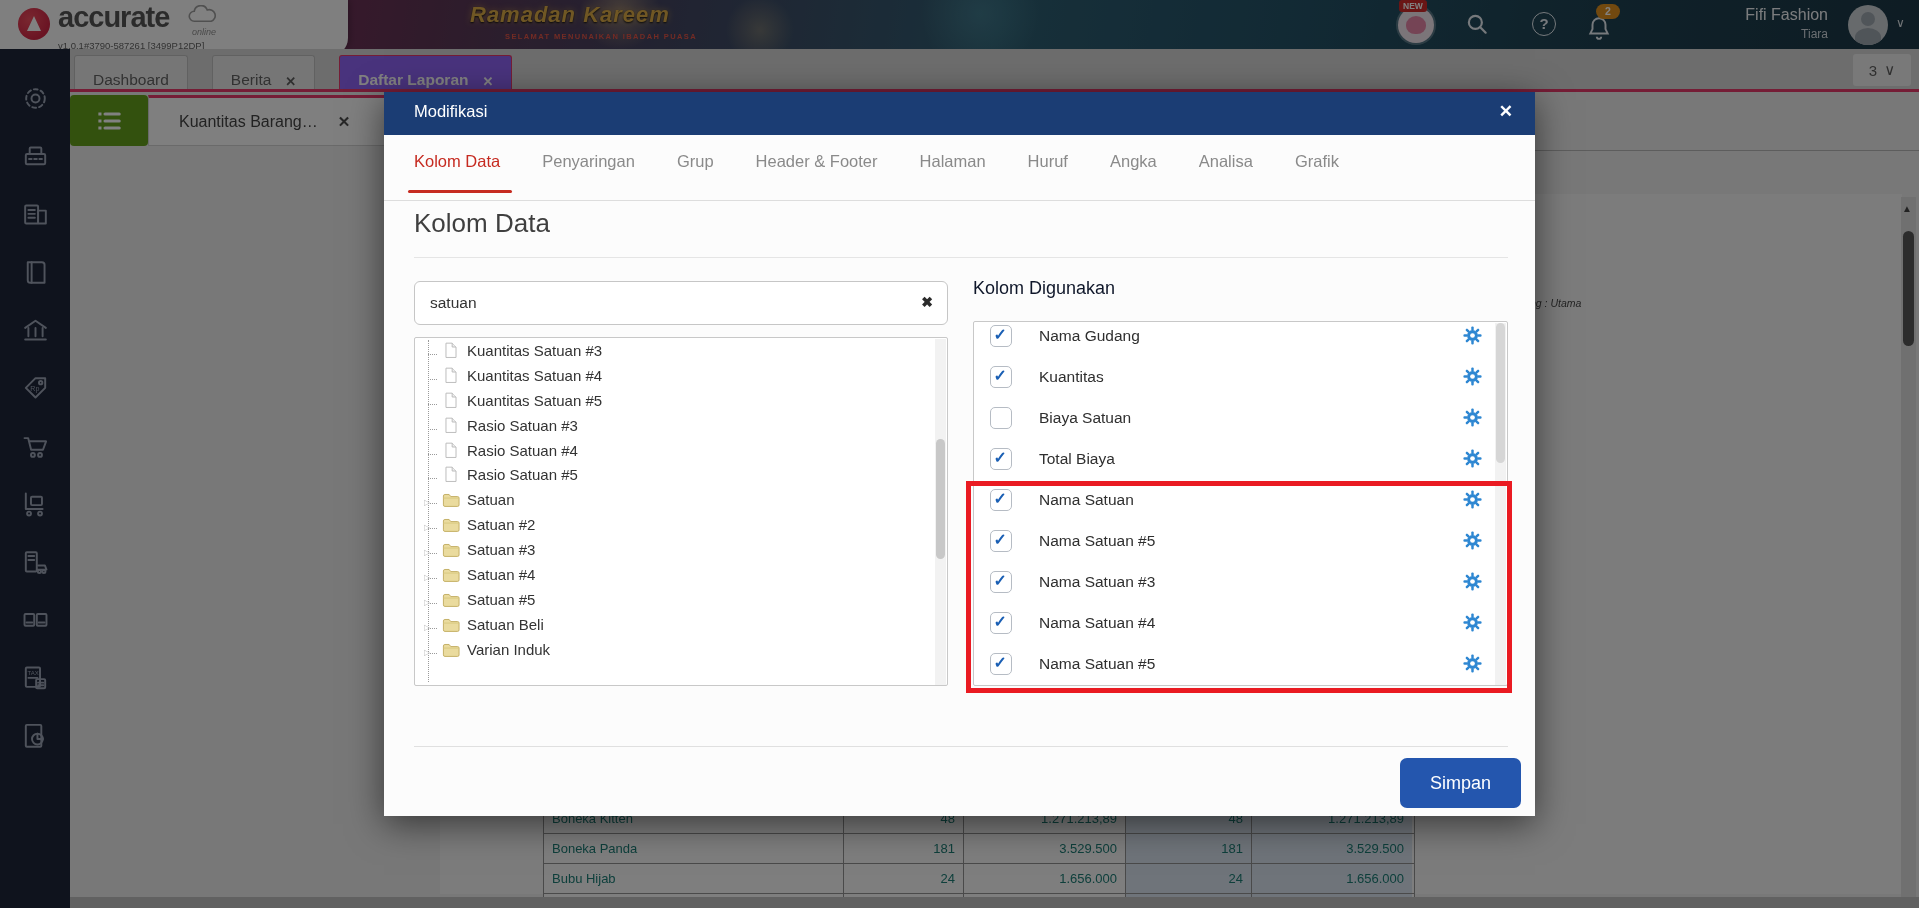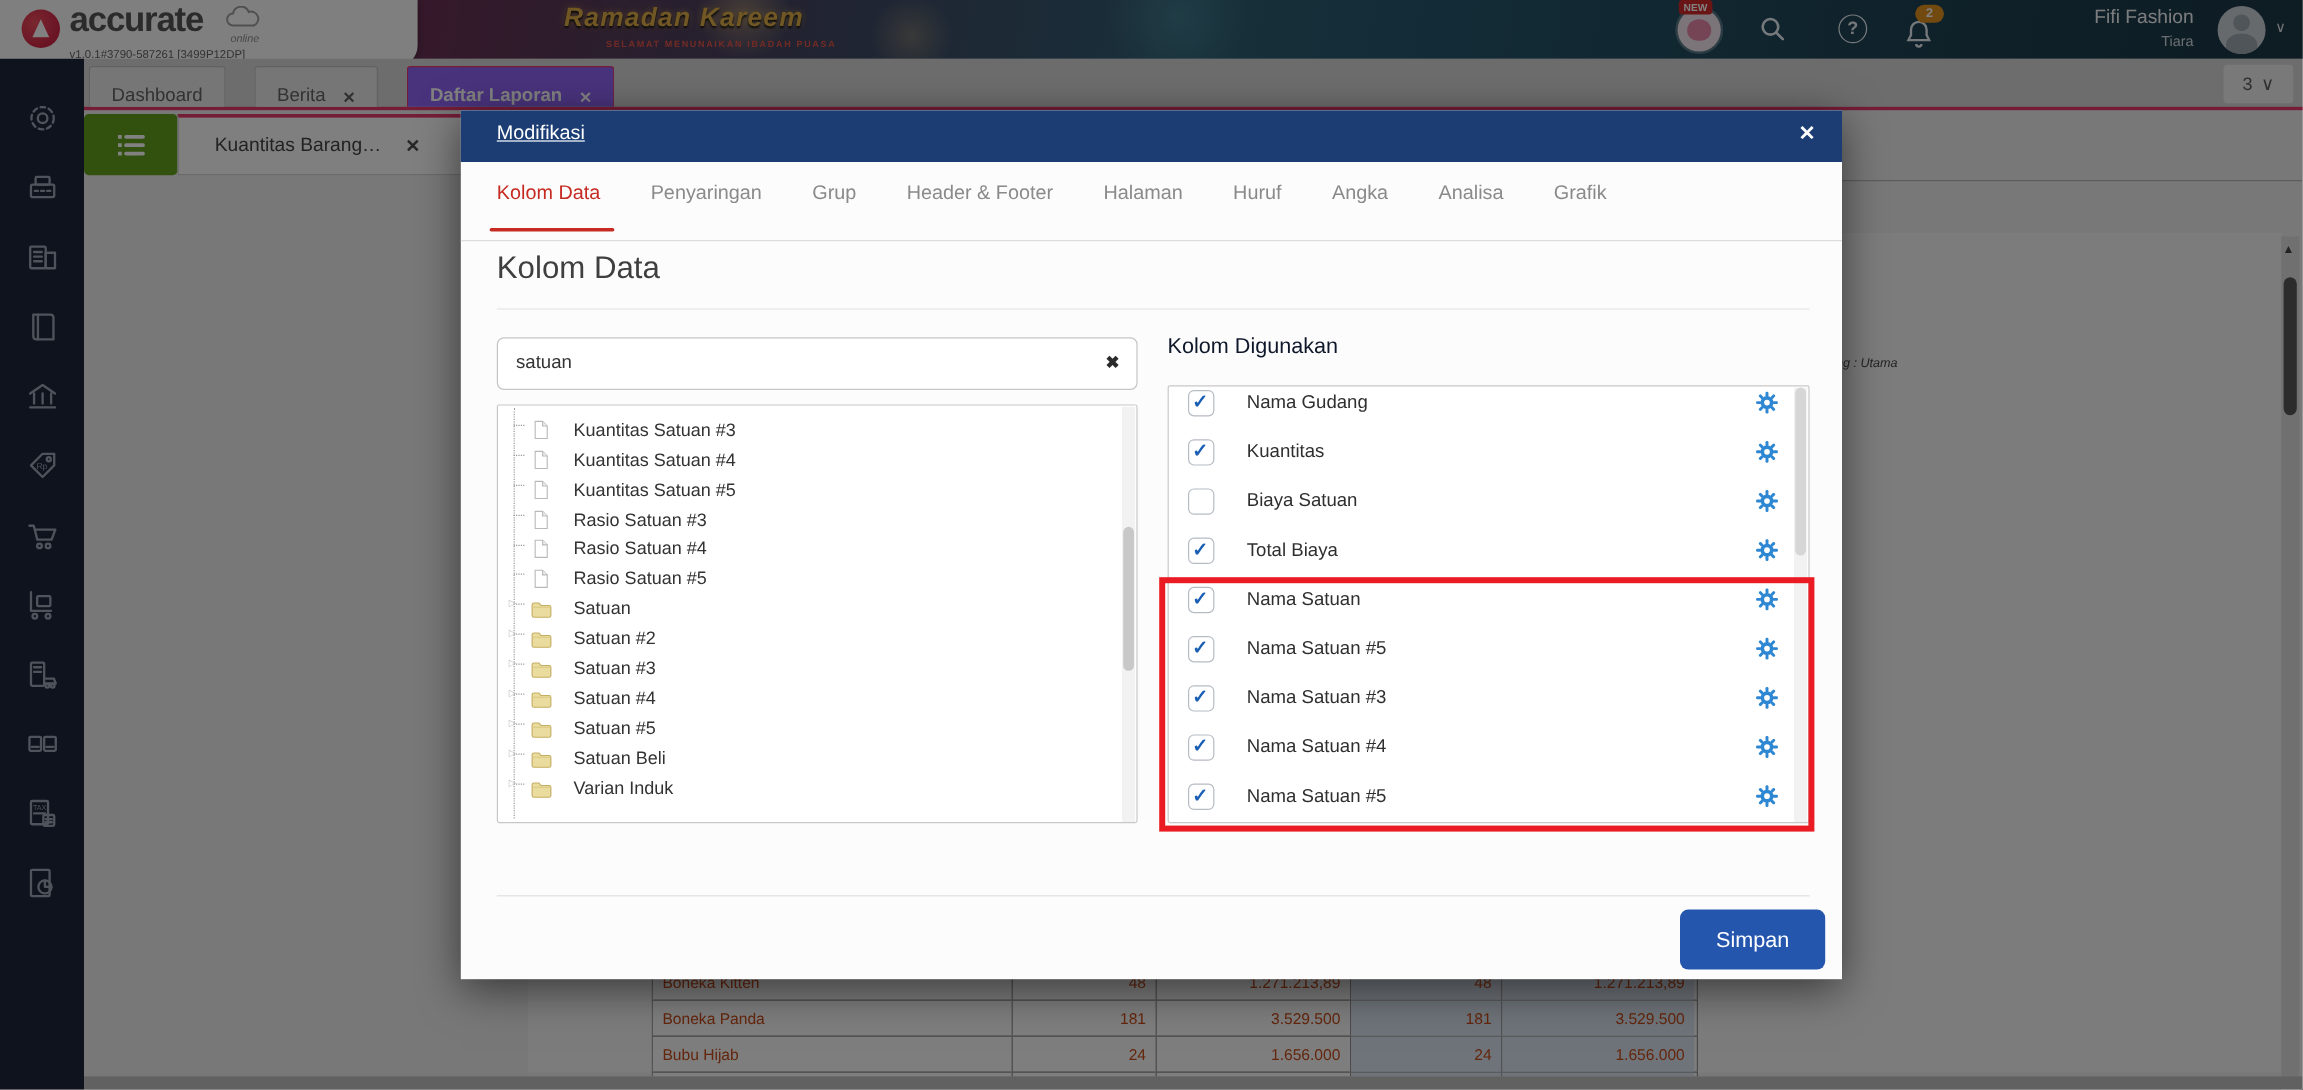--- a/index.html
+++ b/index.html
@@ -75,57 +75,57 @@
   .subtab .sclose{font-weight:700;color:#444;font-size:15px;}
   .report-topline{position:absolute;left:1465px;top:58px;width:384px;height:1px;background:#b5b5b5;}
   .report-panel{position:absolute;left:370px;top:102px;width:1462px;height:700px;background:#f4f4f4;}
   .report-hint{position:absolute;left:1460px;top:205px;font-size:10.5px;font-style:italic;color:#3c3c3c;}
   .vscroll{position:absolute;right:3px;top:105px;width:15px;height:711px;background:#dcdcdc;}
   .vscroll .up{position:absolute;left:1px;top:6px;font-size:10px;color:#3a3a3a;}
   .vscroll .thumb{position:absolute;left:2px;top:34px;width:11px;height:115px;background:#4f4f4f;border-radius:6px;}
   .hscroll{position:absolute;left:0px;bottom:0px;width:1849px;height:11px;background:#bdbdbd;}
 
   
-  .bgtable{position:absolute;left:473px;top:712px;width:872px;height:93px;overflow:hidden;font-size:13px;color:#c2410c;}
+  .bgtable{position:absolute;left:473px;top:712px;width:872px;height:93px;overflow:hidden;font-size:13px;color:#0f766e;}
   .bgt-row{display:flex;height:31px;line-height:30px;background:#f8f8f8;border:1px solid #8c8c8c;margin-top:-1px;box-sizing:border-box;}
   .bgt-row .c{border-right:1px solid #8c8c8c;box-sizing:border-box;overflow:hidden;white-space:nowrap;}
   .bgt-row .c:last-child{border-right:none;}
   .bgt-row .name{width:300px;padding-left:8px;}
   .bgt-row .n{text-align:right;padding-right:8px;}
   .bgt-row .w1{width:120px;} .bgt-row .w2{width:162px;} .bgt-row .w3{width:126px;} .bgt-row .w4{width:160px;}
   .bgt-row .blue{background:#d9e4f0;}
 
   
   .dim{position:absolute;inset:0;background:rgba(14,14,14,0.52);z-index:40;}
 
   
   .modal{position:absolute;left:384px;top:92px;width:1151px;height:724px;background:#fcfcfc;z-index:50;
     box-shadow:0 8px 34px rgba(0,0,0,.55);}
   .modal-header{position:absolute;left:0;top:0;width:100%;height:43px;background:#1b3d74;}
-  .modal-title{position:absolute;left:30px;top:10px;font-size:16.5px;color:#fff;text-decoration:underline;}
+  .modal-title{position:absolute;left:30px;top:10px;font-size:16.5px;color:#fff;}
   .modal-close{position:absolute;right:22px;top:9px;font-size:17px;color:#fff;font-weight:700;}
   .mtabs{position:absolute;left:30px;top:60px;display:flex;gap:42px;}
   .mtab{font-size:16.5px;color:#8a8a8a;padding-bottom:22px;position:relative;}
   .mtab.f-active{color:#c62b21;}
   .mtab.f-active::after{content:"";position:absolute;left:-6px;right:-12px;bottom:0;height:3px;background:#c62b21;border-radius:2px;}
   .mtab-line{position:absolute;left:0;top:108px;width:100%;height:1px;background:#ddd;}
   .section-title{position:absolute;left:30px;top:116px;font-size:26px;color:#3f3f3f;}
   .section-line{position:absolute;left:30px;top:165px;width:1094px;height:1px;background:#e5e5e5;}
 
   .search-box{position:absolute;left:30px;top:189px;width:534px;height:44px;box-sizing:border-box;
     border:1px solid #c6c6c6;border-radius:6px;background:#fff;}
   .search-input{position:absolute;left:0;top:0;width:100%;height:100%;border:none;outline:none;background:transparent;
     font-size:15.5px;color:#333;padding:0 40px 0 15px;box-sizing:border-box;font-family:"Liberation Sans",sans-serif;}
   .search-clear{position:absolute;right:14px;top:12px;font-size:14px;font-weight:700;color:#2b2b2b;}
 
   .tree-panel{position:absolute;left:30px;top:245px;width:534px;height:349px;box-sizing:border-box;
     border:1px solid #c8c8c8;border-radius:2px;background:#fff;overflow:hidden;}
   .tree{position:absolute;left:0;top:4px;right:12px;}
   .tree-guide{position:absolute;left:13px;top:2px;height:342px;border-left:1px dotted #9a9a9a;}
-  .tree-row{position:relative;display:flex;align-items:flex-end;height:24.9px;padding-left:27px;gap:18px;
+  .tree-row{position:relative;display:flex;align-items:flex-start;height:24.9px;padding-left:27px;gap:7px;
     font-size:15px;color:#333;}
   .tree-row::before{content:"";position:absolute;left:13px;top:12px;width:9px;border-top:1px dotted #9a9a9a;}
   .tree-row .expander{display:none;position:absolute;left:9px;top:7px;font-size:8px;color:#c2c2c2;}
   .tree-row.t-folder .expander{display:block;}
   .tree-row .nico{width:18px;height:17px;flex:0 0 auto;}
   .tree-row .ico-leaf{display:block;} .tree-row .ico-folder{display:none;} .tree-row.t-folder .ico-folder{display:block;}
   .tree-scroll{position:absolute;right:1px;top:1px;width:11px;height:347px;background:#f2f2f2;}
   .tree-scroll .thumb{position:absolute;left:1px;top:100px;width:9px;height:120px;background:#c8c8c8;border-radius:5px;}
 
   .used-title{position:absolute;left:589px;top:186px;font-size:18px;color:#0f172a;}

